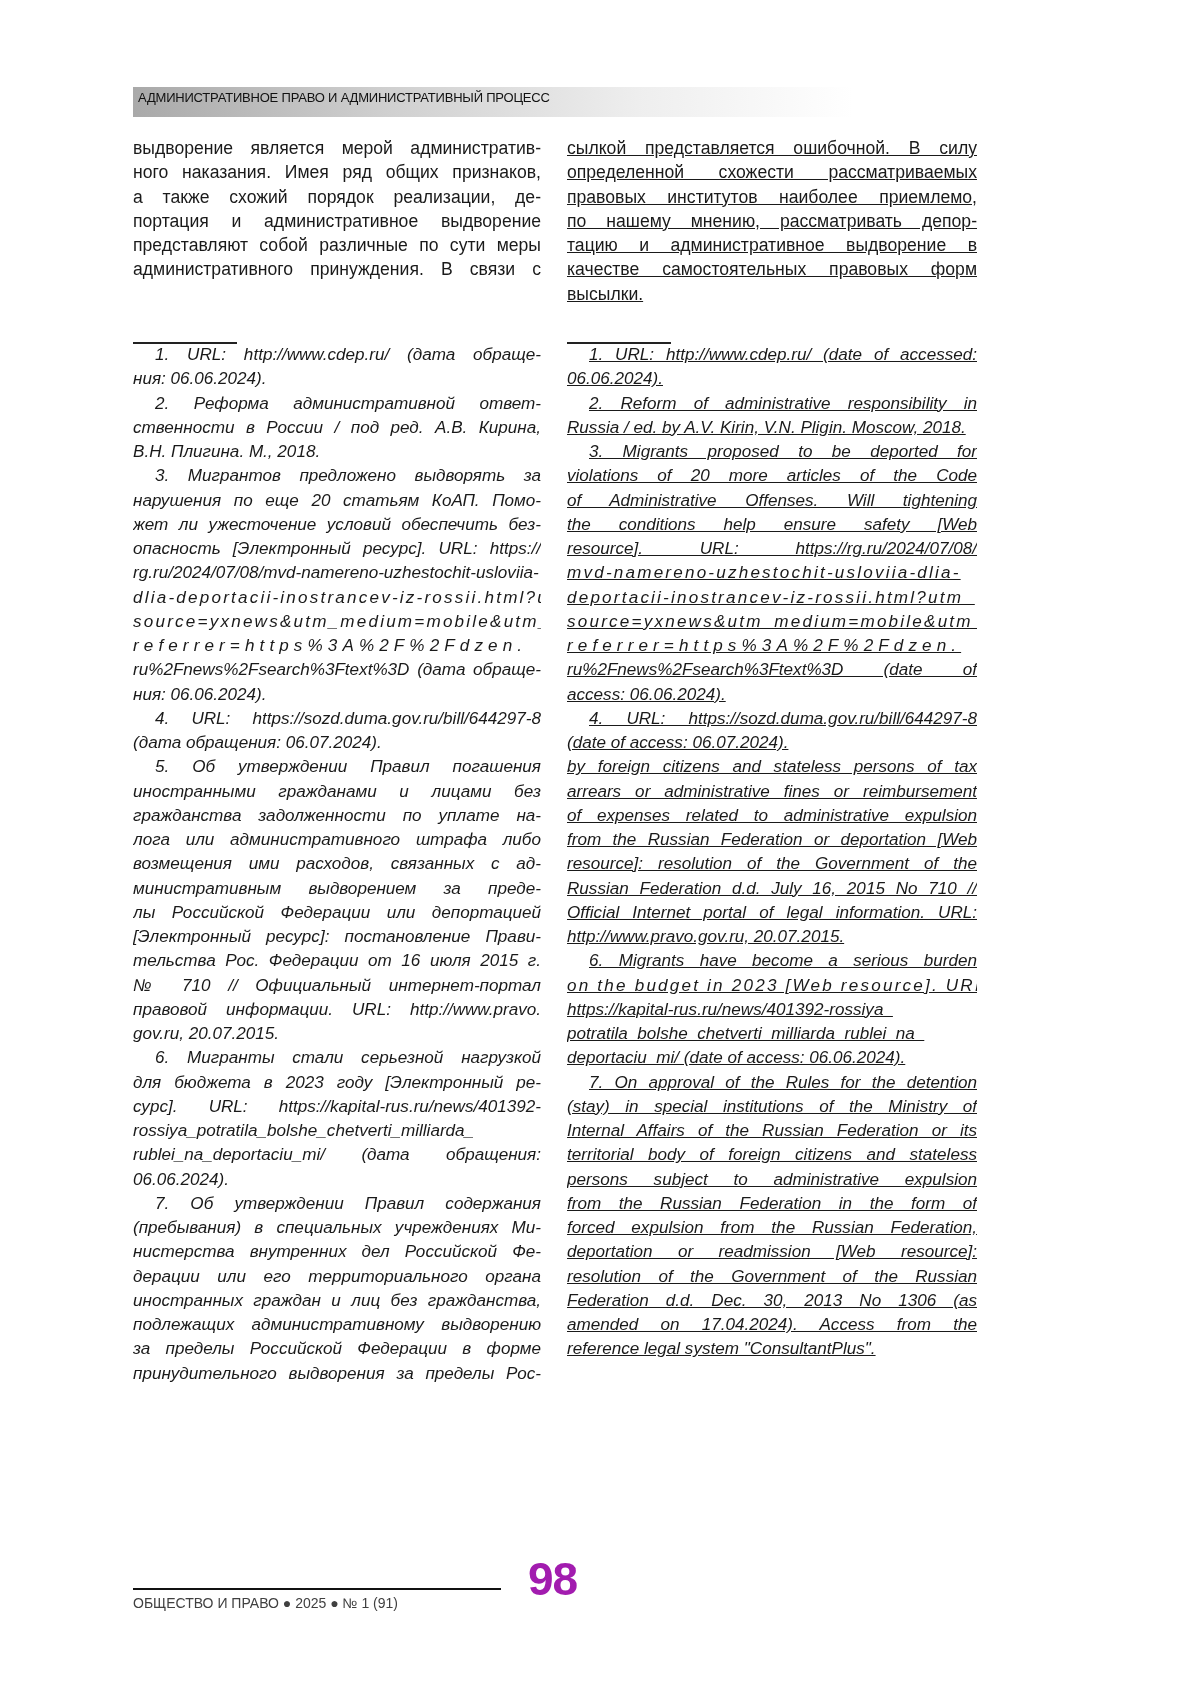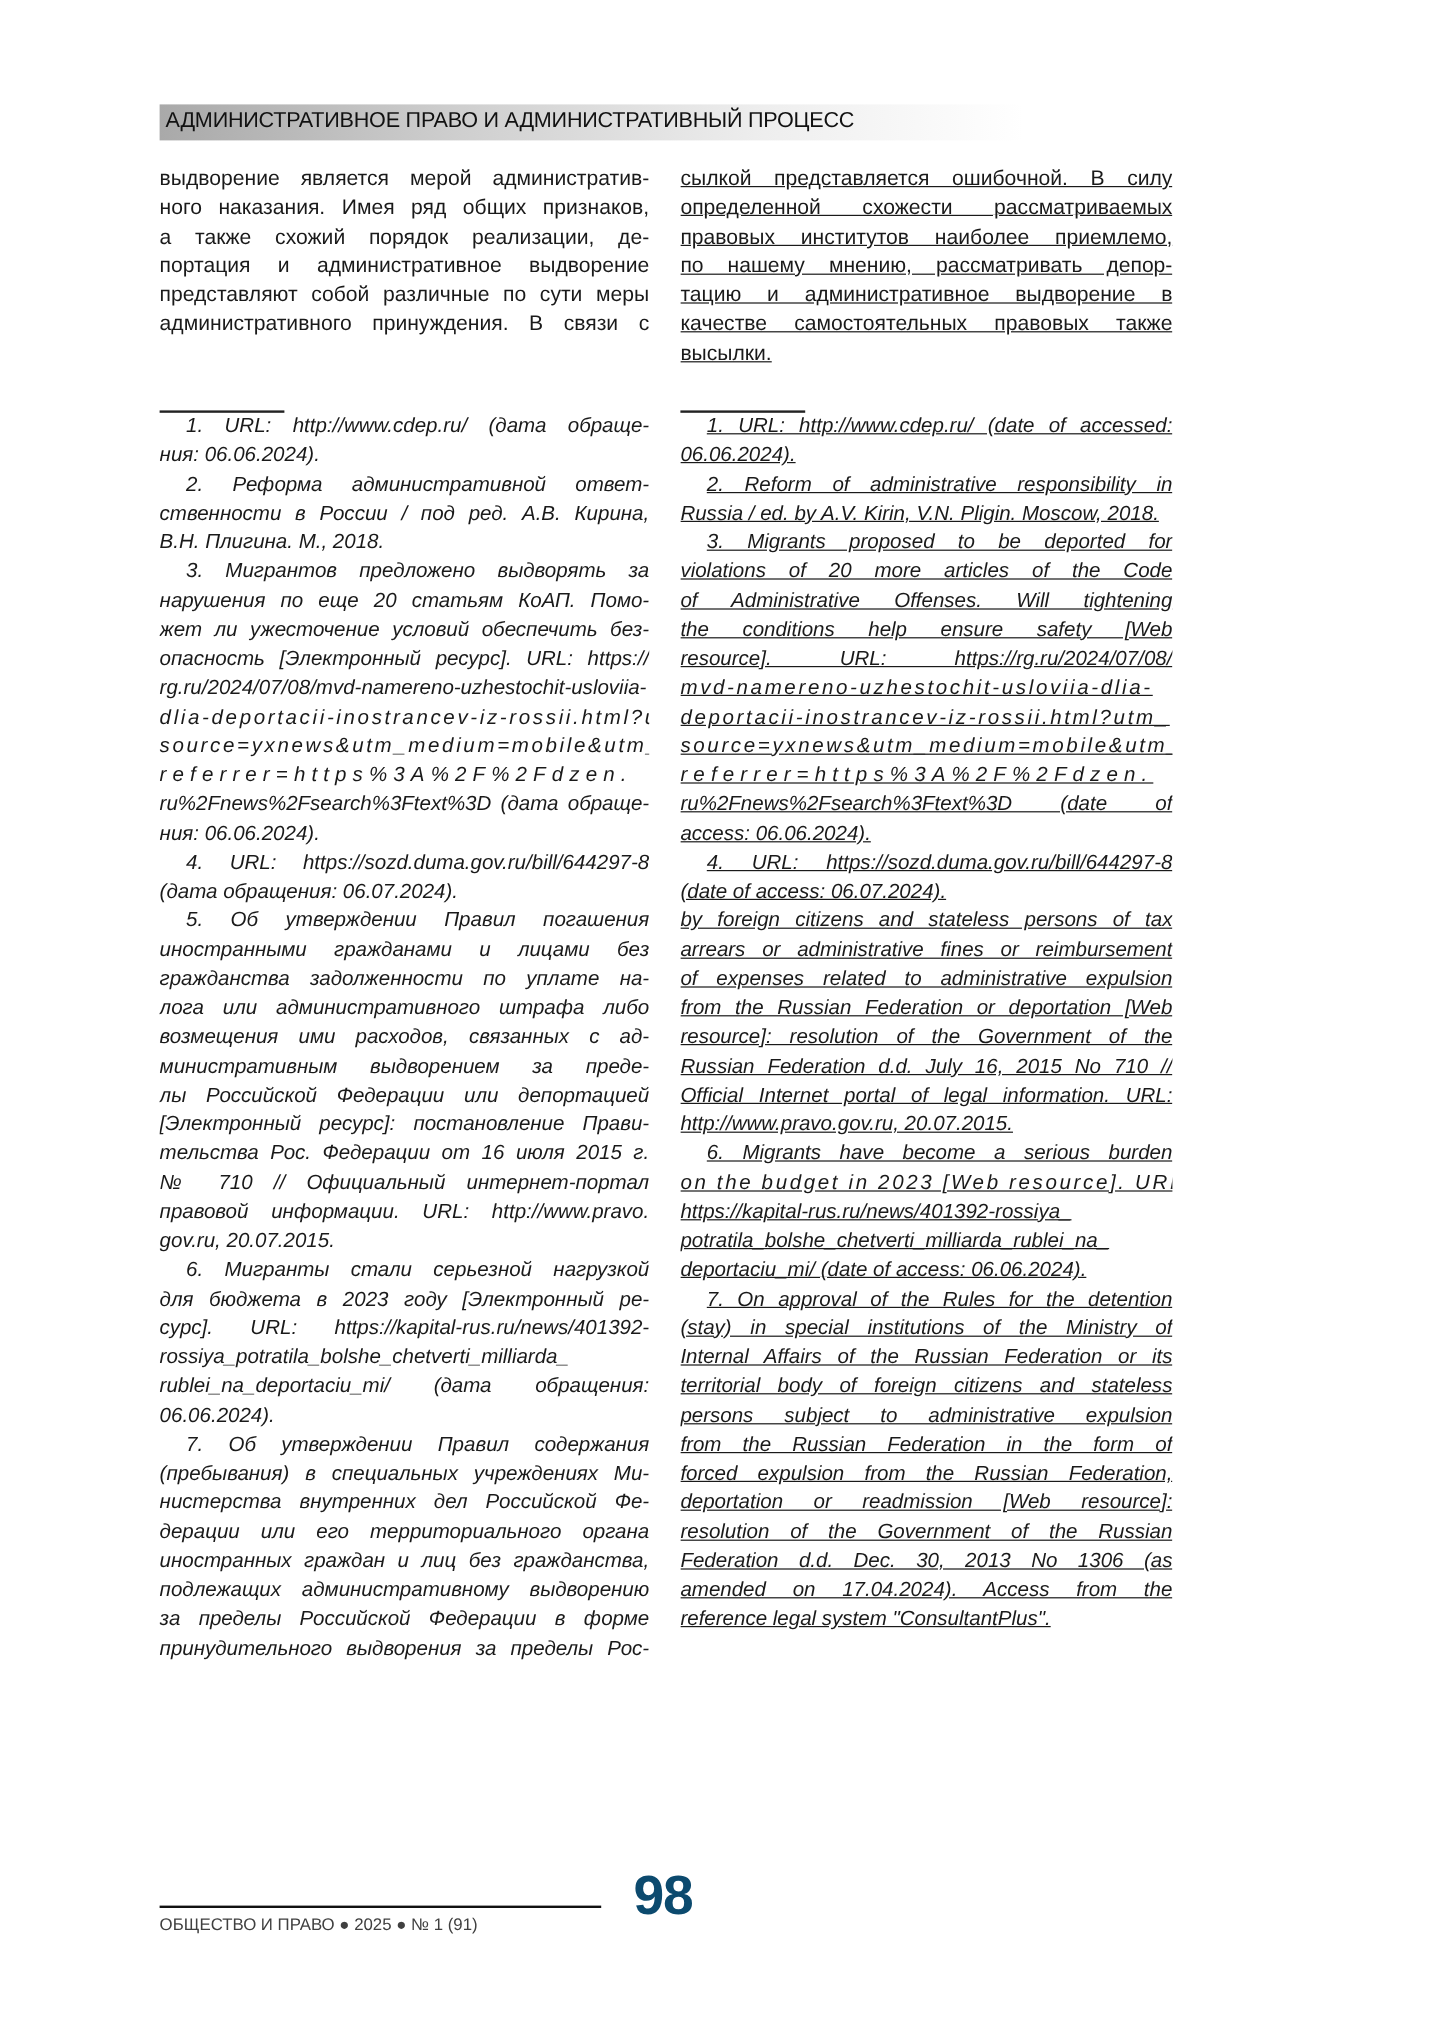--- a/index.html
+++ b/index.html
@@ -1,33 +1,33 @@
 <!DOCTYPE html>
 <html><head>
 <meta charset="utf-8">
 <style>
   html, body { margin:0; padding:0; background:#ffffff; }
   body { width:1200px; height:1698px; position:relative; overflow:hidden; color:#1a1a1a; font-family:"Liberation Sans", sans-serif; }
   .header-band { position:absolute; left:133px; top:87px; width:720px; height:30px;
     background:linear-gradient(to right,#a9a9a9 0%,#cfcfcf 35%,#eeeeee 70%,#ffffff 100%); }
-  .header-title { position:absolute; left:138px; top:90px; font-size:18px; letter-spacing:-0.2px; color:#111; white-space:nowrap; }
+  .header-title { position:absolute; left:138px; top:90px; font-size:13px; letter-spacing:-0.2px; color:#111; white-space:nowrap; }
   .col { position:absolute; }
   .col-left { left:133px; width:408px; }
   .col-right { left:567px; width:410px;text-decoration:underline; }
   .body-text { top:136px; font-size:17.6px; }
   .line { display:block; height:24.3px; line-height:24.3px; white-space:nowrap; text-align:justify; text-align-last:justify; overflow:hidden; }
   .line.last { text-align-last:left; }
   .fn-sep { position:absolute; top:342px; width:104px; height:1.5px; background:#222; }
   .footnotes { top:343px; font-size:17.1px; font-style:italic; }
   .footnotes .line { height:24.25px; line-height:24.25px; }
   .spaced { letter-spacing:2.2px; }
   .spaced-wide { letter-spacing:5.1px; }
   .footer-rule { position:absolute; left:133px; top:1588px; width:368px; height:2px; background:#111; }
   .footer-text { position:absolute; left:133px; top:1595px; font-size:14px; color:#404040; white-space:nowrap; }
-  .page-number { position:absolute; left:528px; top:1552px; font-size:46px; font-weight:bold; color:#0c4a6e; letter-spacing:-1px; }
+  .page-number { position:absolute; left:528px; top:1552px; font-size:46px; font-weight:bold; color:#a21caf; letter-spacing:-1px; }
 </style>
 </head>
 <body>
 
 <div class="header-band"></div>
 <div class="header-title">АДМИНИСТРАТИВНОЕ ПРАВО И АДМИНИСТРАТИВНЫЙ ПРОЦЕСС</div>
 
 <div class="col col-left body-text" id="body-left">
     <span class="line">выдворение является мерой административ-</span>
     <span class="line">ного наказания. Имея ряд общих признаков,</span>
@@ -35,21 +35,21 @@
     <span class="line">портация и административное выдворение</span>
     <span class="line">представляют собой различные по сути меры</span>
     <span class="line">административного принуждения. В связи с</span>
   </div>
 <div class="col col-right body-text" id="body-right">
     <span class="line">сылкой представляется ошибочной. В силу</span>
     <span class="line">определенной схожести рассматриваемых</span>
     <span class="line">правовых институтов наиболее приемлемо,</span>
     <span class="line">по нашему мнению, рассматривать депор-</span>
     <span class="line">тацию и административное выдворение в</span>
-    <span class="line">качестве самостоятельных правовых также</span>
+    <span class="line">качестве самостоятельных правовых форм</span>
     <span class="line last">высылки.</span>
   </div>
 
 <div class="fn-sep" style="left:133px;"></div>
 <div class="fn-sep" style="left:567px;"></div>
 
 <div class="col col-left footnotes" id="fn-left">
     <span class="line" style="text-indent: 22px;">1. URL: http://www.cdep.ru/ (дата обраще-</span>
     <span class="line last">ния: 06.06.2024).</span>
     <span class="line" style="text-indent: 22px;">2. Реформа административной ответ-</span>

